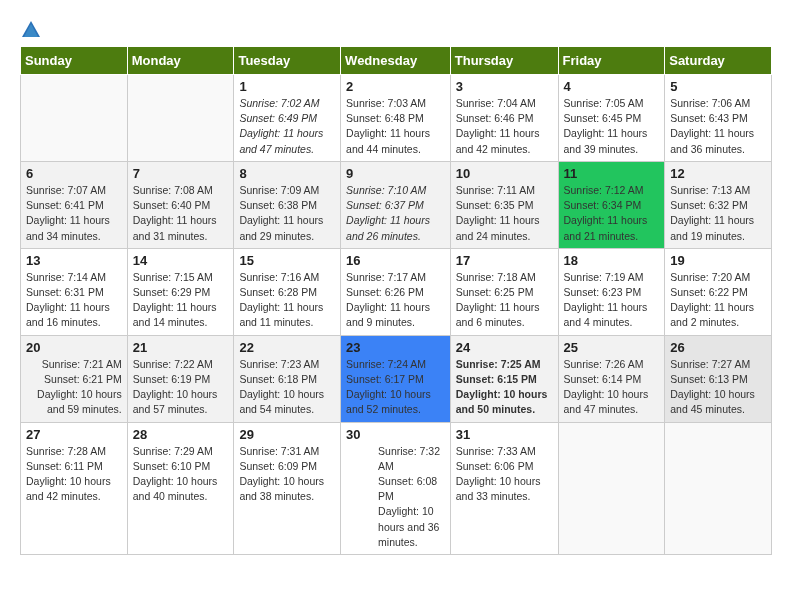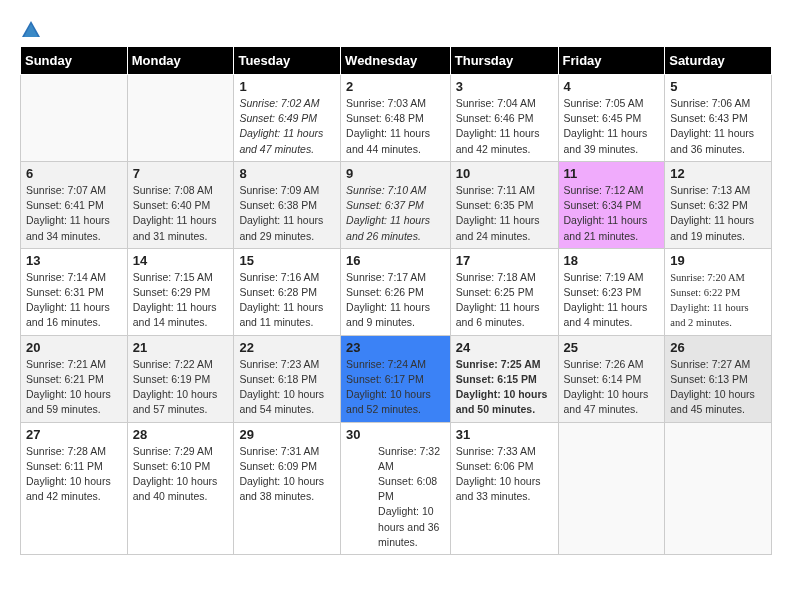--- a/index.html
+++ b/index.html
@@ -5,21 +5,21 @@
     * { box-sizing: border-box; margin: 0; padding: 0; }
     body { font-family: Arial, sans-serif; background: #fff; width: 792px; min-height: 612px; }
     .page { width: 792px; padding: 16px 20px 16px 20px; }
     .header { display: flex; justify-content: space-between; align-items: flex-start; margin-bottom: 10px; }
     .logo { display: flex; flex-direction: column; align-items: flex-start; }
     .logo-text { font-size: 22px; font-weight: bold; color: #1a3a5c; display: flex; align-items: center; }
     .title-block { text-align: right; }
     .month-title { font-size: 38px; font-weight: bold; color: #1a3a5c; }
     .location { font-size: 15px; color: #555; margin-top: 2px; }
     .calendar { width: 100%; border-collapse: collapse; }
-    .calendar th { background: #000000; color: #fff; font-size: 13px; font-weight: bold; padding: 6px 4px; text-align: left; border: 1px solid #fff; }
+    .calendar th { background: #4d7c0f; color: #fff; font-size: 13px; font-weight: bold; padding: 6px 4px; text-align: left; border: 1px solid #fff; }
     .calendar td { border: 1px solid #ccc; vertical-align: top; padding: 4px 5px; font-size: 11px; background: #fff; min-width: 100px; min-height: 70px; }
     .calendar tr:nth-child(even) td { background: #f2f2f2; }
     .day-num { font-size: 13px; font-weight: bold; color: #222; margin-bottom: 2px; }
     .day-info { color: #333; font-size: 10.5px; line-height: 1.45; }
     .empty { background: #f9f9f9 !important; }
     .logo-svg { display: inline-block; vertical-align: middle; }
   </style>
 </head>
 <body>
 
@@ -113,21 +113,21 @@
             <div class="day-info" style="white-space: pre-line; font-style: italic;">Sunrise: 7:10 AM
 Sunset: 6:37 PM
 Daylight: 11 hours and 26 minutes.</div>
           </td>
           <td style="background: rgb(242, 242, 242);">
             <div class="day-num">10</div>
             <div class="day-info" style="white-space: pre-line;">Sunrise: 7:11 AM
 Sunset: 6:35 PM
 Daylight: 11 hours and 24 minutes.</div>
           </td>
-          <td style="background: #f0abfc;">
+          <td style="background: #22c55e;">
             <div class="day-num">11</div>
             <div class="day-info" style="white-space: pre-line;">Sunrise: 7:12 AM
 Sunset: 6:34 PM
 Daylight: 11 hours and 21 minutes.</div>
           </td>
           <td style="background: rgb(242, 242, 242);">
             <div class="day-num">12</div>
             <div class="day-info" style="white-space: pre-line;">Sunrise: 7:13 AM
 Sunset: 6:32 PM
 Daylight: 11 hours and 19 minutes.</div>
@@ -165,29 +165,29 @@
 Daylight: 11 hours and 6 minutes.</div>
           </td>
           <td>
             <div class="day-num">18</div>
             <div class="day-info" style="white-space: pre-line;">Sunrise: 7:19 AM
 Sunset: 6:23 PM
 Daylight: 11 hours and 4 minutes.</div>
           </td>
           <td>
             <div class="day-num">19</div>
-            <div class="day-info" style="white-space: pre-line; font-family: Liberation Serif, serif;">Sunrise: 7:20 AM
+            <div class="day-info" style="white-space: pre-line;">Sunrise: 7:20 AM
 Sunset: 6:22 PM
 Daylight: 11 hours and 2 minutes.</div>
           </td>
         </tr>
         <tr>
           <td style="background: rgb(242, 242, 242);">
             <div class="day-num">20</div>
-            <div class="day-info" style="white-space: pre-line;">Sunrise: 7:21 AM
+            <div class="day-info" style="white-space: pre-line; text-align: right;">Sunrise: 7:21 AM
 Sunset: 6:21 PM
 Daylight: 10 hours and 59 minutes.</div>
           </td>
           <td style="background: rgb(242, 242, 242);">
             <div class="day-num">21</div>
             <div class="day-info" style="white-space: pre-line;">Sunrise: 7:22 AM
 Sunset: 6:19 PM
 Daylight: 10 hours and 57 minutes.</div>
           </td>
           <td style="background: rgb(242, 242, 242); margin-top: 24px;">

